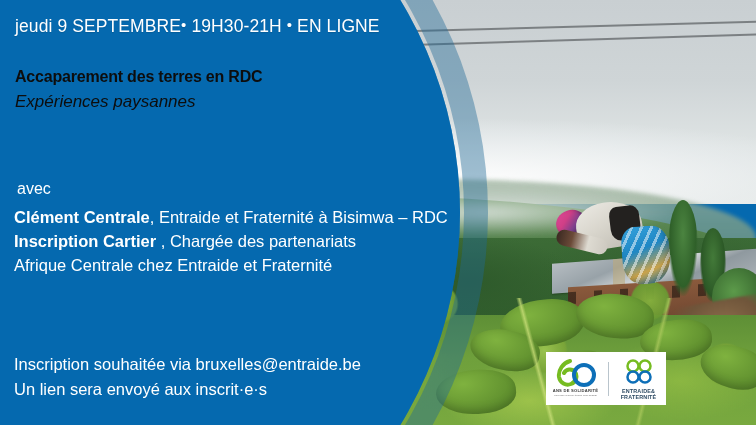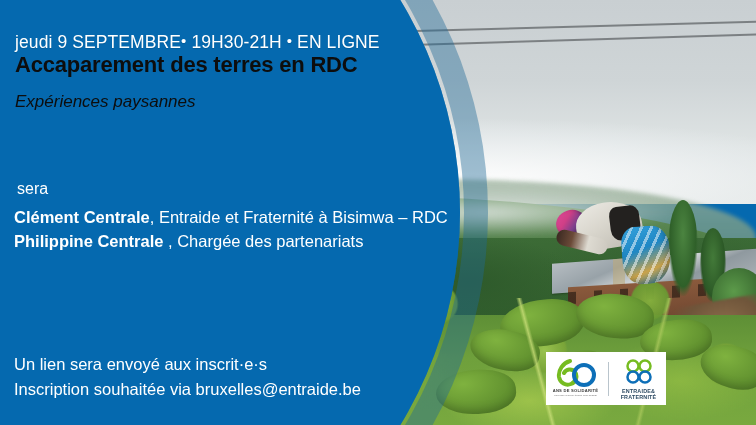--- a/index.html
+++ b/index.html
@@ -232,29 +232,29 @@
     background:linear-gradient(100deg, #0569af 0%, #0569af 63%, rgba(5,105,175,0) 63.4%);
   }
 
   
   .content{
     position:absolute; inset:0;
     color:#fff;
     padding:0 0 0 14px;
   }
   .dateline{
-    position:absolute; left:15px; top:32px;
+    position:absolute; left:15px; top:16px;
     font-size:17.5px; font-weight:400; letter-spacing:.1px;
     white-space:nowrap;
     text-shadow:0 1px 1px rgba(0,0,0,.12);
   }
   .dot{ font-size:15px; vertical-align:2px; }
   .title{
-    position:absolute; left:15px; top:52px;
-    font-size:22px; font-weight:700; color:#0d0d0d;
+    position:absolute; left:15px; top:68px;
+    font-size:16px; font-weight:700; color:#0d0d0d;
     letter-spacing:-.2px; white-space:nowrap;
   }
   .subtitle{
     position:absolute; left:15px; top:92px;
     font-size:17px; font-style:italic; font-weight:400; color:#0d0d0d;
     white-space:nowrap;
     text-align:right;
   }
   .badge{
     position:absolute; left:17px; top:133px;
@@ -369,30 +369,31 @@
   <div class="content">
 
     <div class="dateline">
       <span>jeudi 9 SEPTEMBRE</span><span class="dot">•</span> <span>19H30-21H</span> <span class="dot">•</span> <span>EN LIGNE</span>
     </div>
 
     <div class="title">Accaparement des terres en RDC</div>
     <div class="subtitle">Expériences paysannes</div>
 
 
-    <div class="avec">sera</div>
+    <div class="avec">avec</div>
 
     <div class="speakers">
       <div><span class="nm">Clément Centrale</span><span>, Entraide et Fraternité à Bisimwa – RDC</span></div>
-      <div><span class="nm">Philippine Centrale</span><span> , Chargée des partenariats</span></div>
+      <div><span class="nm">Inscription Cartier</span><span> , Chargée des partenariats</span></div>
+      <div>Afrique Centrale chez Entraide et Fraternité</div>
     </div>
 
     <div class="reg">
+      <div>Inscription souhaitée via bruxelles@entraide.be</div>
       <div>Un lien sera envoyé aux inscrit·e·s</div>
-      <div>Inscription souhaitée via bruxelles@entraide.be</div>
     </div>
   </div>
 
   <div class="logos">
 
     <div class="logo-60">
       <svg class="sixty-svg" width="46" height="30" viewBox="0 0 92 60">
         <path d="M34 8 C20 12, 10 26, 12 40 C14 52, 26 58, 36 54 C46 50, 50 38, 44 30 C38 22, 26 24, 22 32" fill="none" stroke="#76bc21" stroke-width="8" stroke-linecap="round"></path>
         <circle cx="62" cy="36" r="20" fill="none" stroke="#0d6fb8" stroke-width="8"></circle>
       </svg>

